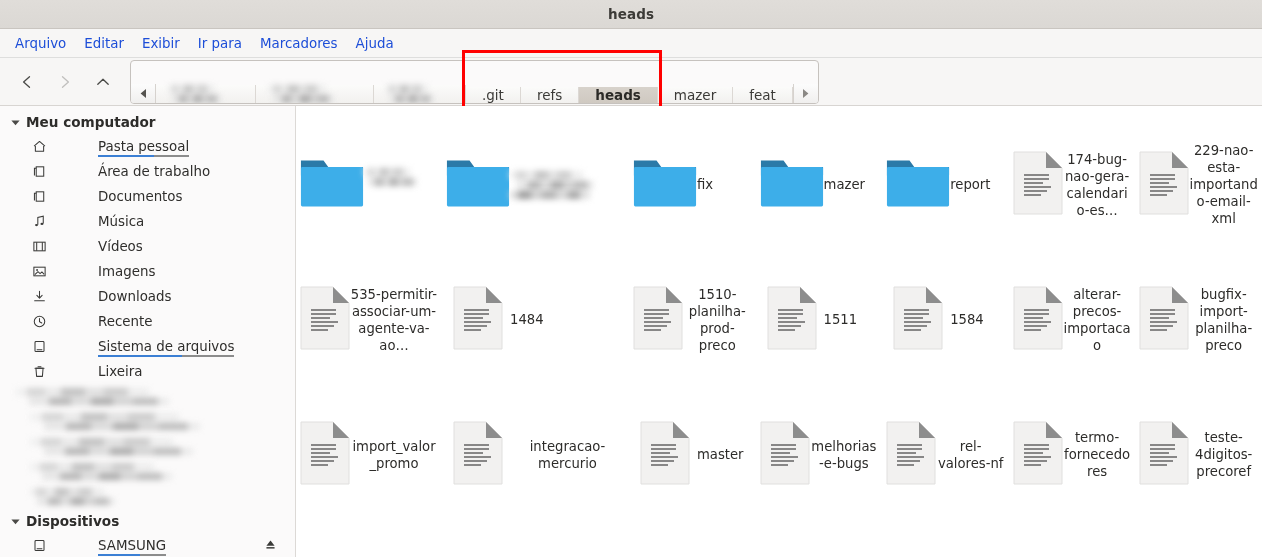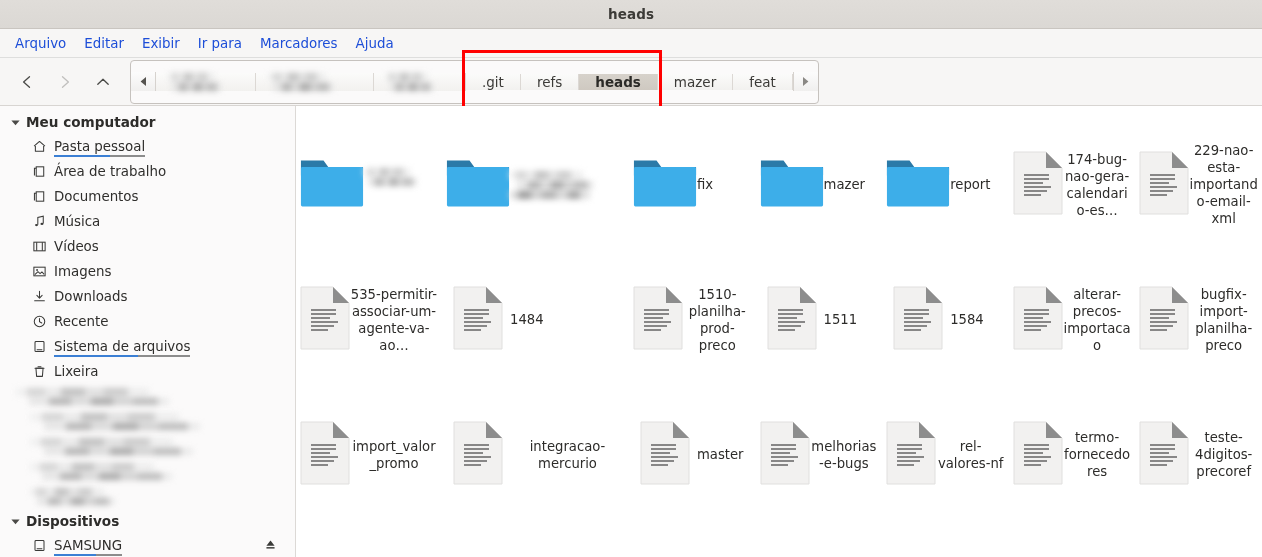--- a/index.html
+++ b/index.html
@@ -65,21 +65,21 @@
   .navbtn {
     width: 38px; height: 34px;
     display: flex; align-items: center; justify-content: center;
     background: transparent; border: none;
     cursor: default;
   }
   .navbtn svg { display: block; }
 
   .pathbar {
     display: flex;
-    align-items: center;
+    align-items: flex-end;
     height: 44px;
     border: 1px solid #c6c2be;
     border-radius: 4px;
     background: #fbfafa;
     overflow: hidden;
   }
   .pathscroll {
     width: 25px;
     display: flex; align-items: center; justify-content: center;
     background: linear-gradient(to bottom,#fcfcfc,#f0efee);
@@ -180,21 +180,21 @@
     position: relative;
   }
   .side-ico {
     width: 18px; height: 16px;
     margin-right: 6px;
     display: inline-flex; align-items: center; justify-content: center;
     color: #3a3a38;
     flex: 0 0 18px;
   }
   .side-ico svg { display: block; }
-  .side-label { white-space: nowrap; position: relative; }
+  .side-label { white-space: nowrap; position: relative; margin-left: 44px; }
   .side-label.ul::after {
     content: "";
     position: absolute;
     left: 0; right: 0; bottom: -3px;
     height: 2px;
     background: linear-gradient(to right,#3b7fd4 0 62%, #8c8c8c 62% 100%);
   }
   .eject {
     position: absolute;
     right: 18px; top: 50%;

